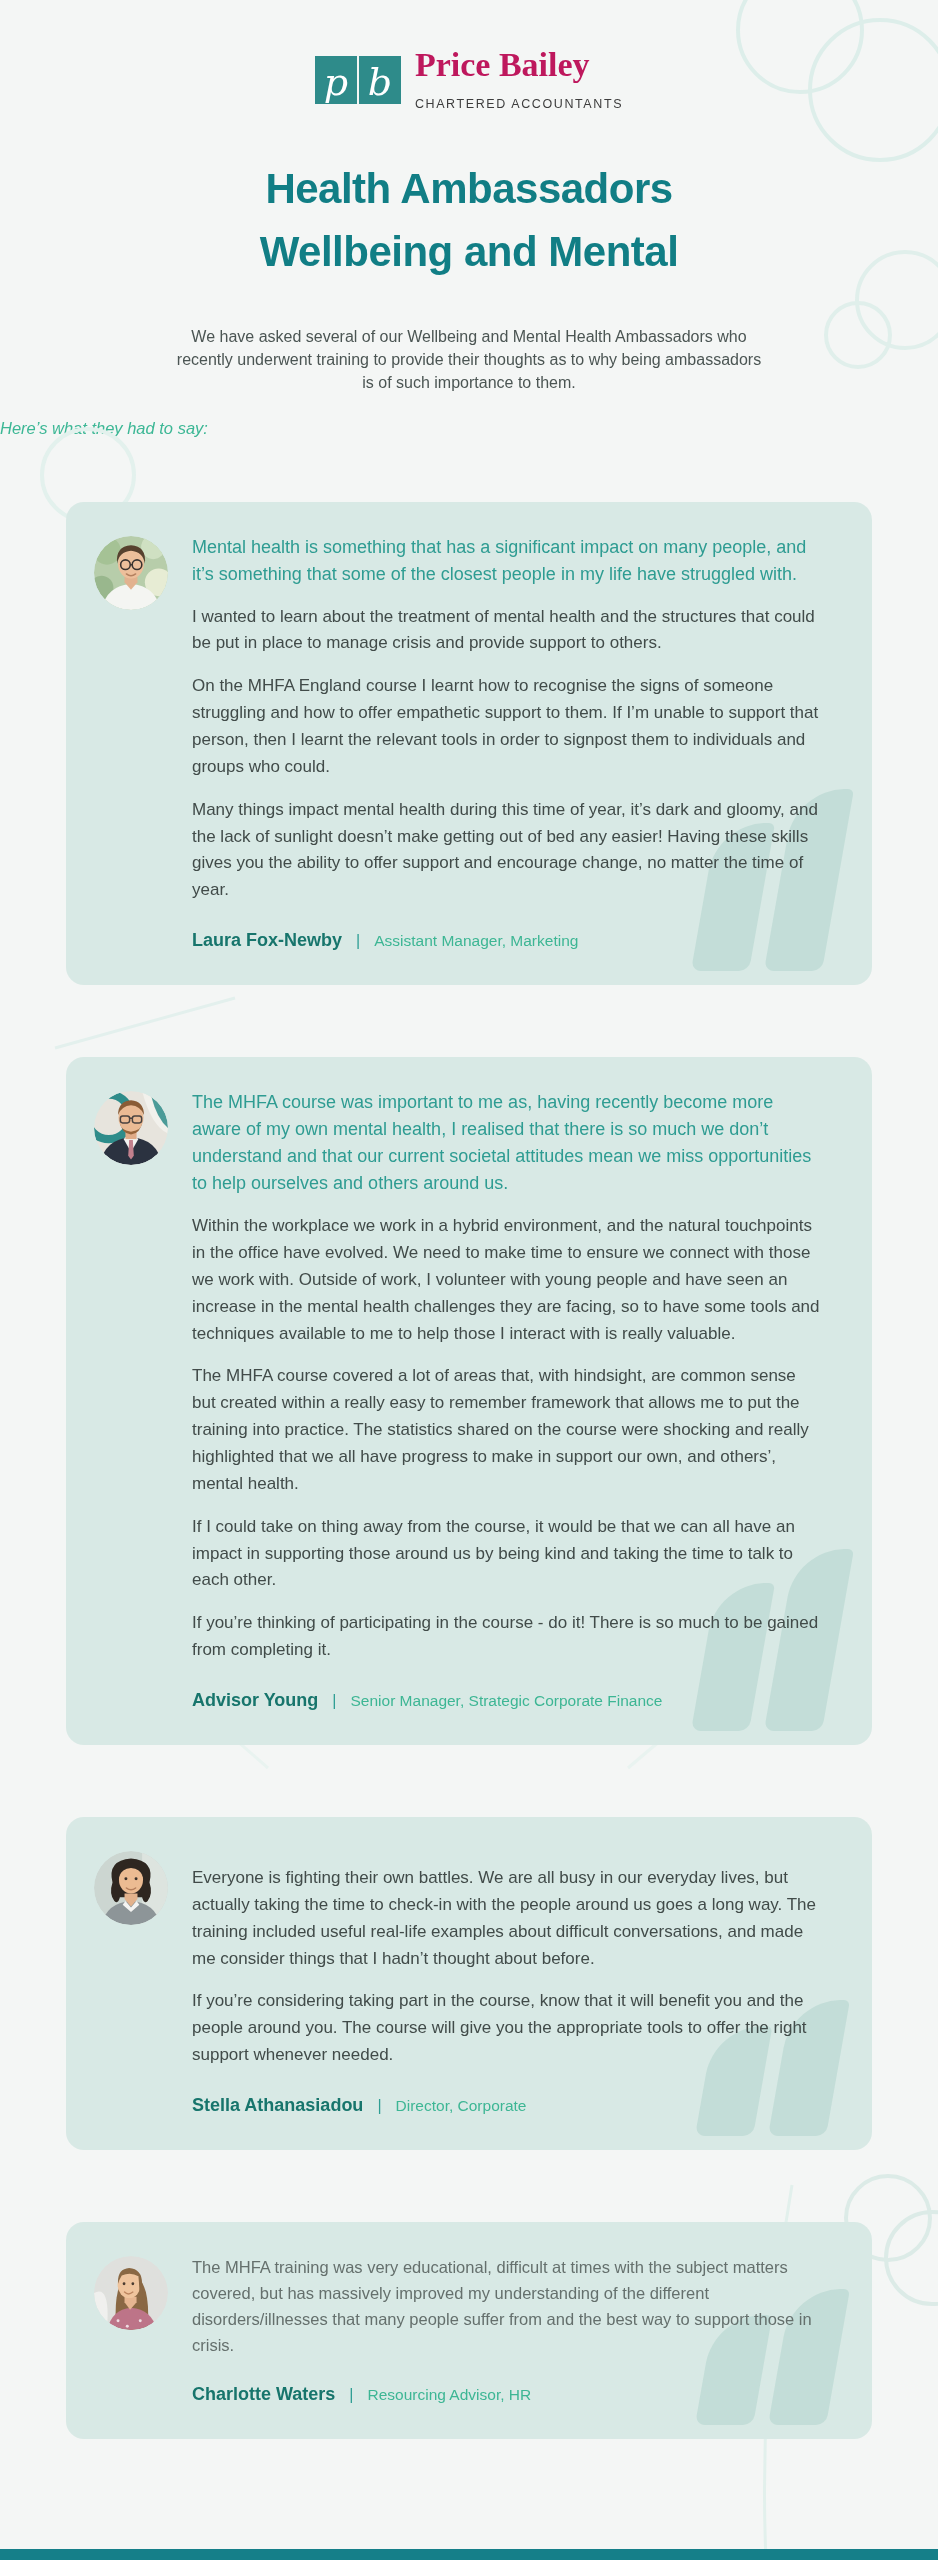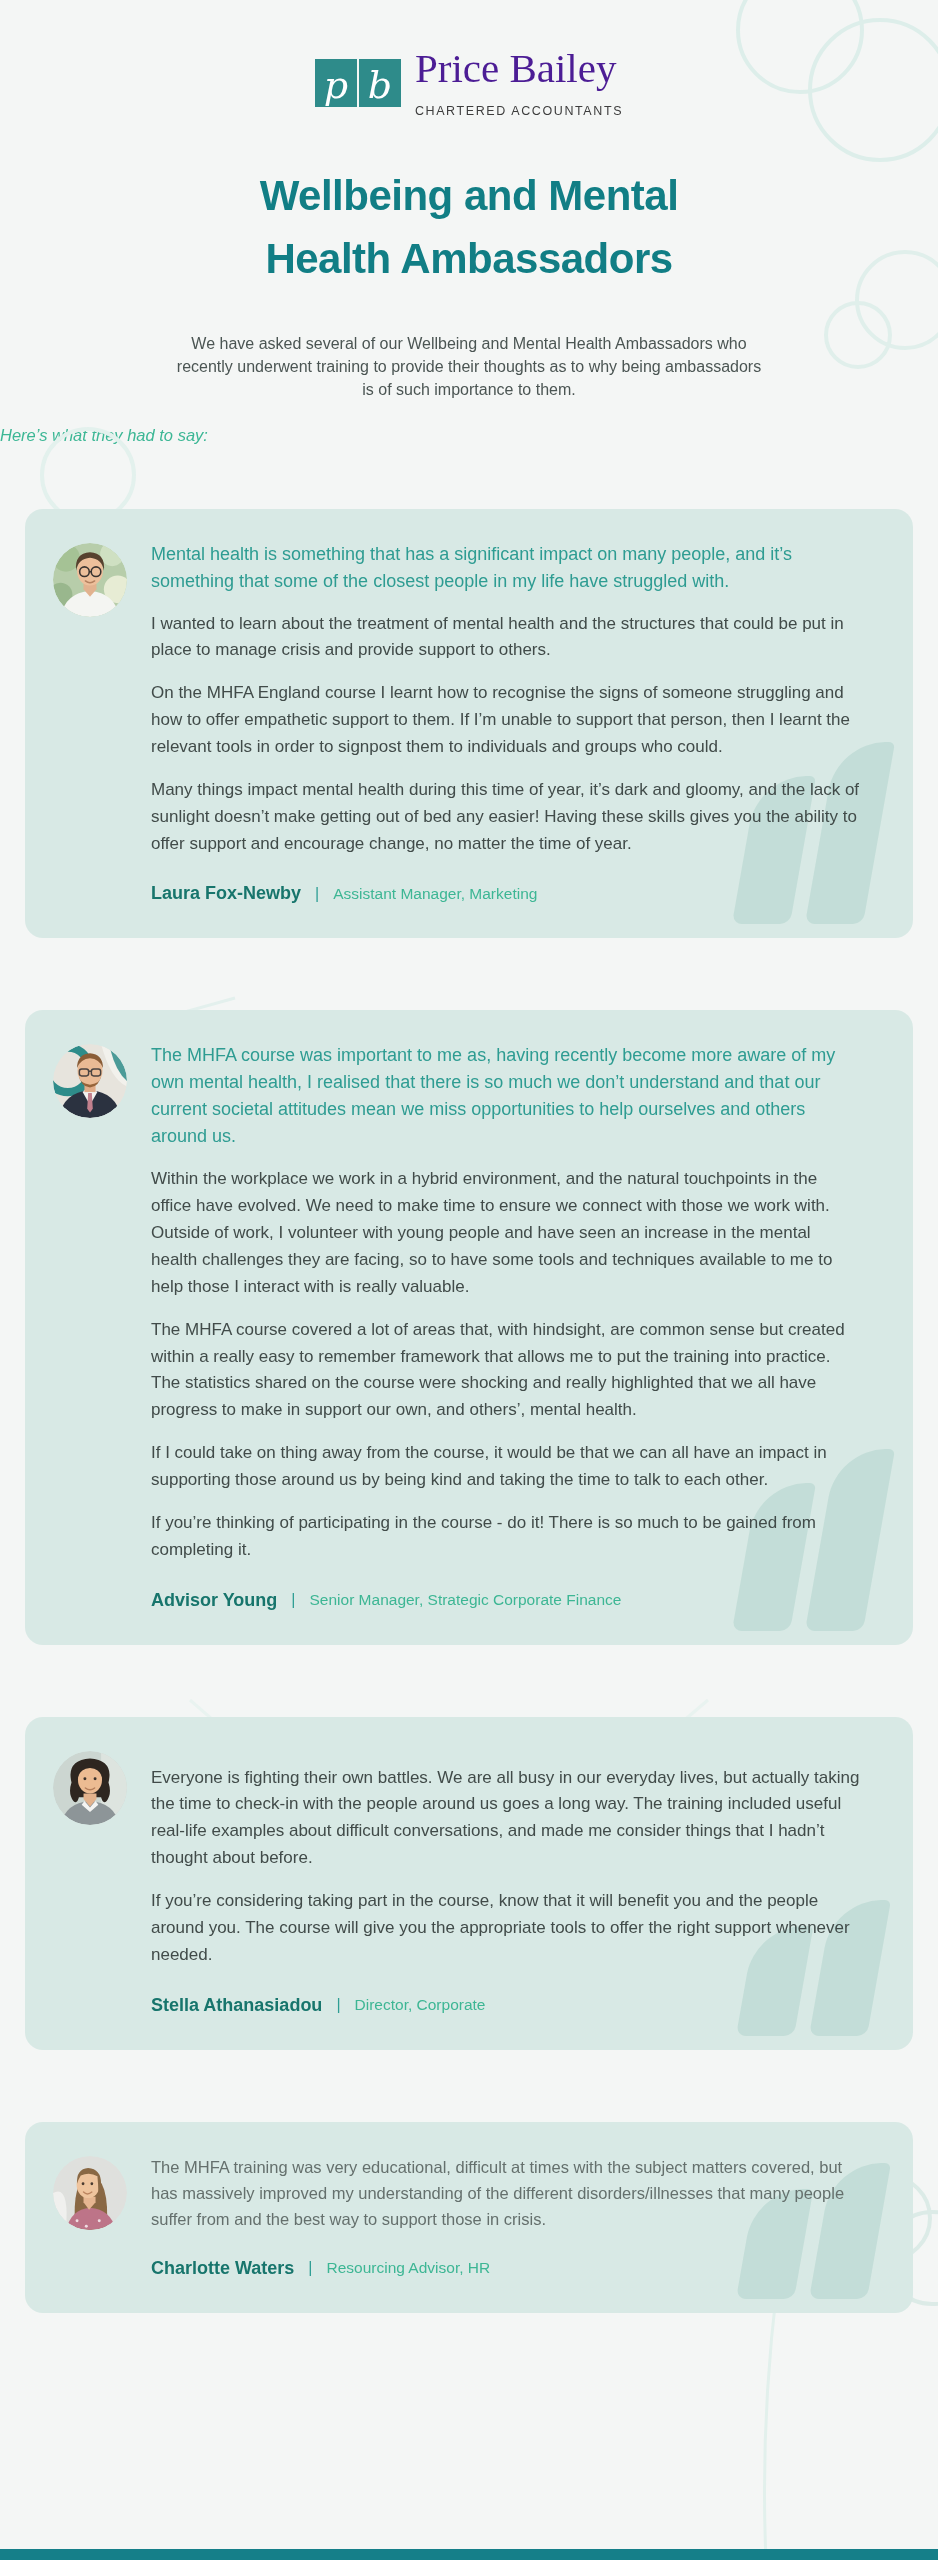--- a/index.html
+++ b/index.html
@@ -13,40 +13,40 @@
 
   
   .logo{margin-top:48px;display:flex;justify-content:center;align-items:center;gap:14px;}
   .logo-mark{display:flex;gap:2px;}
   .logo-mark .sq{
     width:42px;height:48px;background:#2e8b8a;color:#ffffff;
     font-family:"DejaVu Serif", serif;font-style:italic;font-size:38px;
     display:flex;align-items:flex-end;justify-content:center;line-height:1.12;
   }
   .logo-text{text-align:left;}
-  .logo-name{font-family:"Liberation Serif", serif;font-size:41px;color:#4c1d95;line-height:1;}
+  .logo-name{font-family:"Liberation Serif", serif;font-size:34px;color:#be185d;line-height:1;font-weight:bold;}
   .logo-tagline{font-size:12.5px;letter-spacing:1.6px;color:#3d3d3d;margin-top:15px;}
 
   
   .page-title{
     margin:46px auto 0;text-align:center;color:#117e85;font-weight:bold;
     font-size:42px;line-height:1.5;letter-spacing:-0.5px;
   }
   .page-title span{display:block;}
   .intro{
     margin:42px auto 4px;max-width:585px;text-align:center;
     font-size:16px;line-height:1.45;color:#4b5553;
   }
   .tagline{
     margin:24px auto 0;text-align:left;font-style:italic;
     font-size:16.5px;color:#3cb795;
   }
 
   
-  .cards{width:888px;margin:64px auto 0;}
+  .cards{width:806px;margin:64px auto 0;}
   .card{
     position:relative;background:#d8e9e5;border-radius:18px;
     padding:32px 52px 34px 28px;margin-bottom:72px;
     display:flex;align-items:flex-start;overflow:hidden;
   }
   .card:last-child{margin-bottom:0;}
   .avatar{flex:0 0 74px;width:74px;height:74px;border-radius:50%;overflow:hidden;margin-top:2px;}
   .avatar svg{display:block;width:74px;height:74px;}
   .card-body{margin-left:24px;position:relative;z-index:2;min-width:0;}
   .lead{
@@ -97,22 +97,22 @@
       <div class="sq">p</div>
       <div class="sq">b</div>
     </div>
     <div class="logo-text">
       <div class="logo-name">Price Bailey</div>
       <div class="logo-tagline">CHARTERED ACCOUNTANTS</div>
     </div>
   </header>
 
   <h1 class="page-title">
+    <span>Health Ambassadors</span>
     <span>Wellbeing and Mental</span>
-    <span>Health Ambassadors</span>
   </h1>
 
   <p class="intro">We have asked several of our Wellbeing and Mental Health Ambassadors who recently underwent training to provide their thoughts as to why being ambassadors is of such importance to them.</p>
   <p class="tagline">Here’s what they had to say:</p>
 
   <section class="cards">
 
     <article class="card">
       <div class="avatar">
         <svg viewBox="0 0 80 80">

